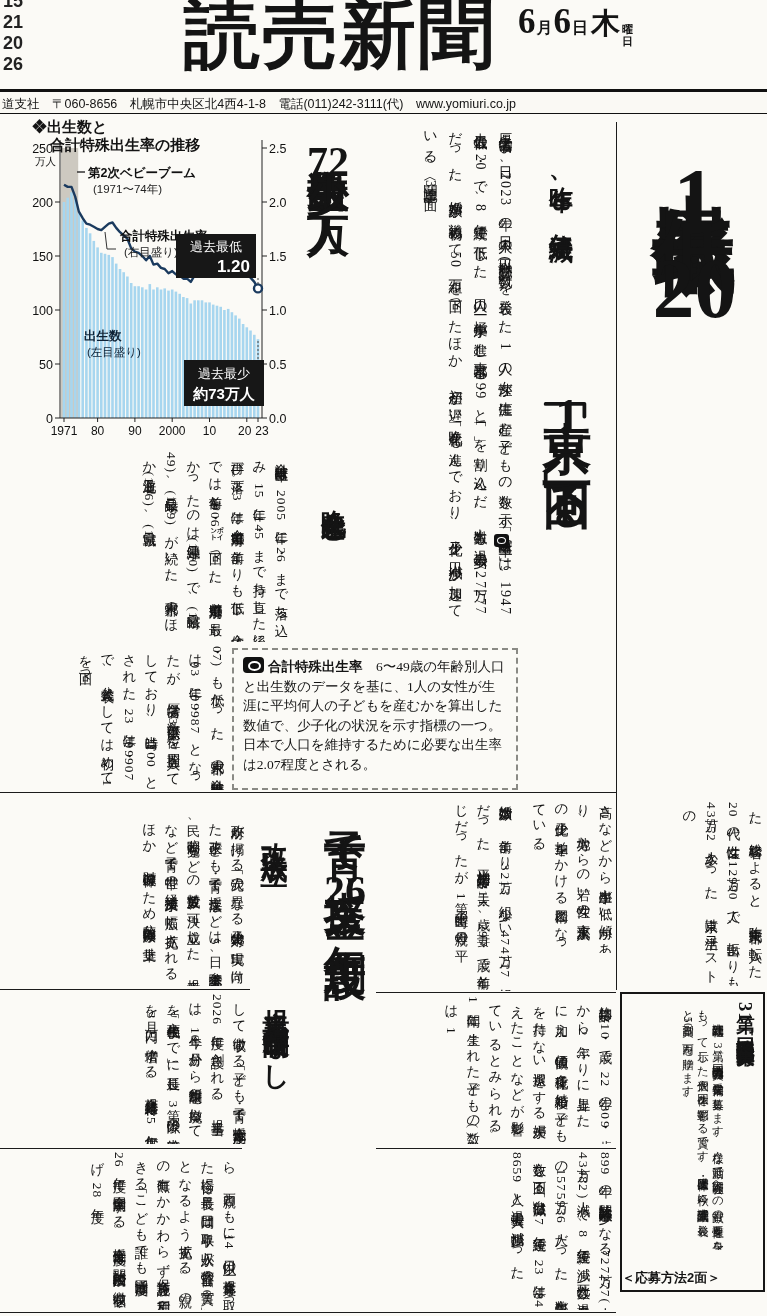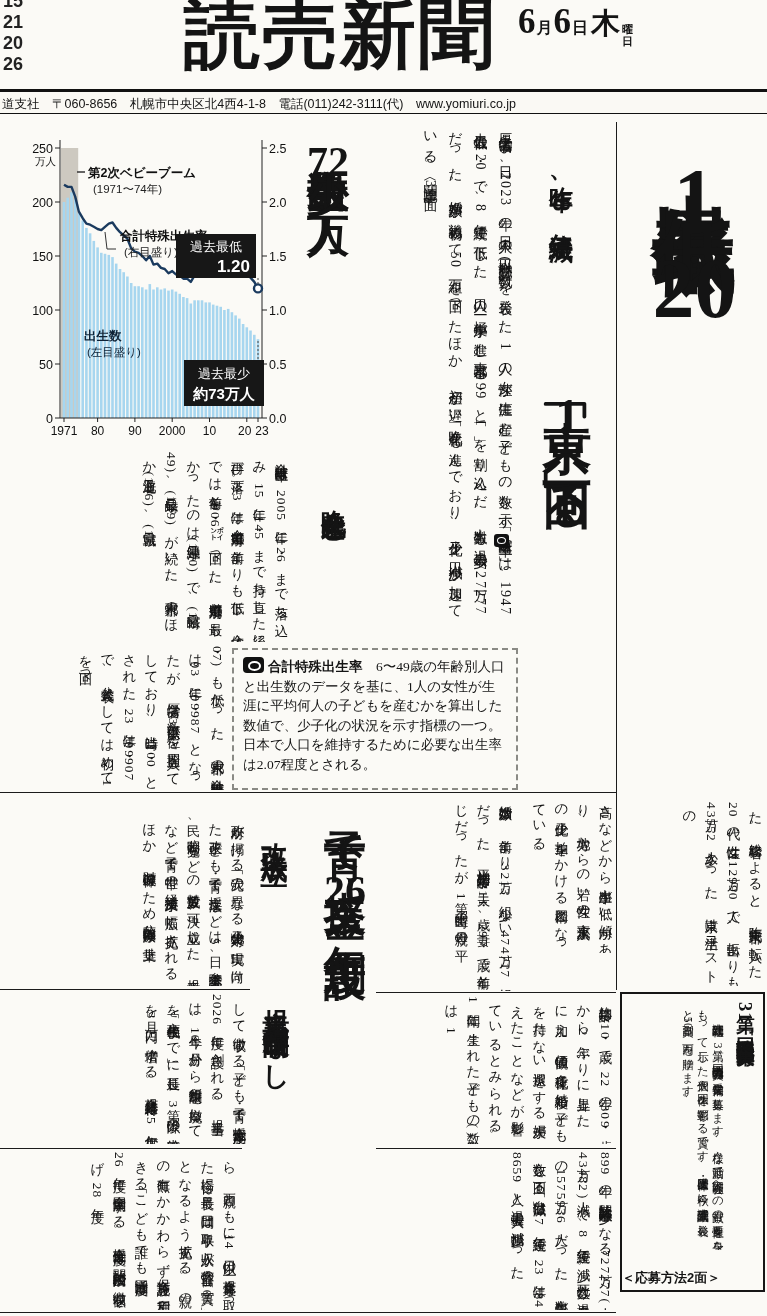--- a/index.html
+++ b/index.html
@@ -68,20 +68,24 @@
     <span class="wksuf">
       <span>曜</span>
       <span>日</span>
     </span>
   </div>
 </div>
 
 <div id="addrbar">道支社　〒060-8656　札幌市中央区北4西4-1-8　電話(011)242-3111(代)　www.yomiuri.co.jp</div>
 
 <div id="chart">
+  <div id="chart-title">
+    <div><span>❖</span><span>出生数と</span></div>
+    <div class="t2">合計特殊出生率の推移</div>
+  </div>
   <svg id="plot" width="272" height="338" viewBox="0 0 272 338">
     <g id="chart-dyn">
         <rect x="41.0" y="30" width="17.2" height="270" fill="#cdc9c0"></rect>
         <rect x="42.7" y="84.0" width="2.6" height="216.0" fill="#a7d6ef"></rect>
         <rect x="46.4" y="79.7" width="2.6" height="220.3" fill="#a7d6ef"></rect>
         <rect x="50.2" y="74.3" width="2.6" height="225.7" fill="#a7d6ef"></rect>
         <rect x="53.9" y="80.8" width="2.6" height="219.2" fill="#a7d6ef"></rect>
         <rect x="57.6" y="94.8" width="2.6" height="205.2" fill="#a7d6ef"></rect>
         <rect x="61.4" y="102.4" width="2.6" height="197.6" fill="#a7d6ef"></rect>
         <rect x="65.1" y="109.9" width="2.6" height="190.1" fill="#a7d6ef"></rect>

